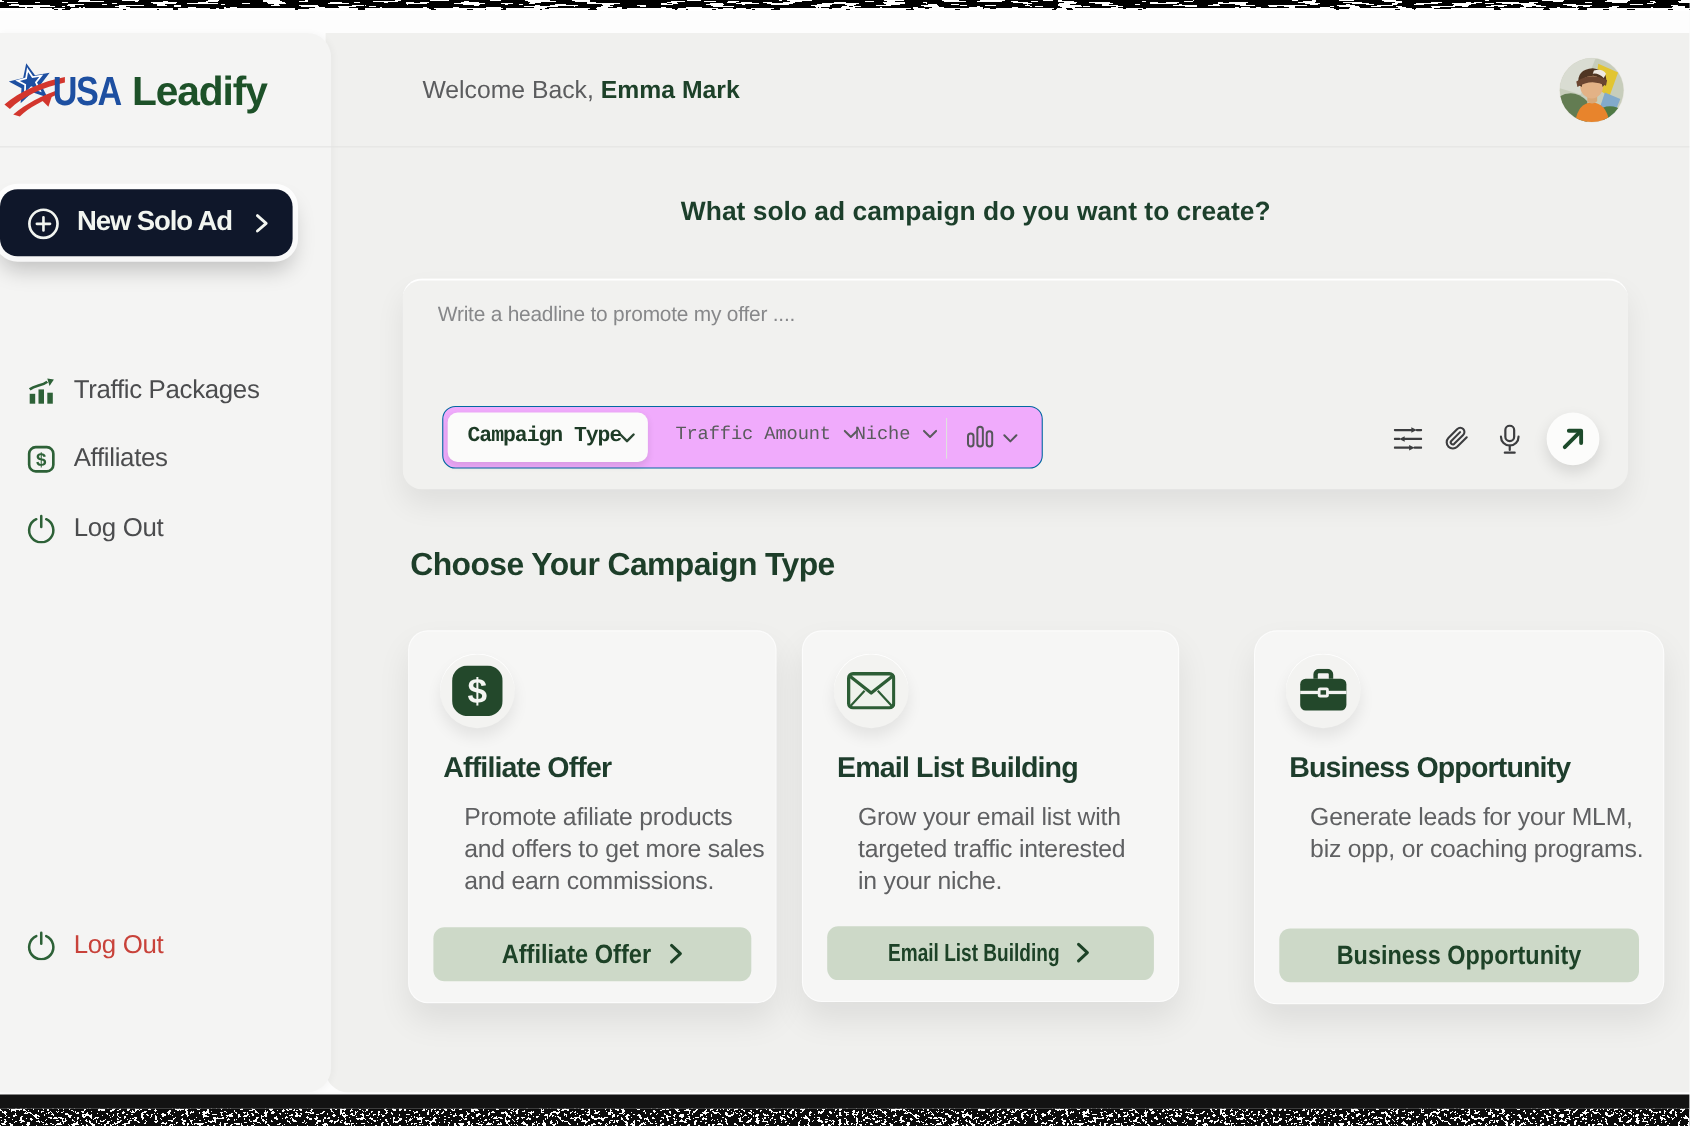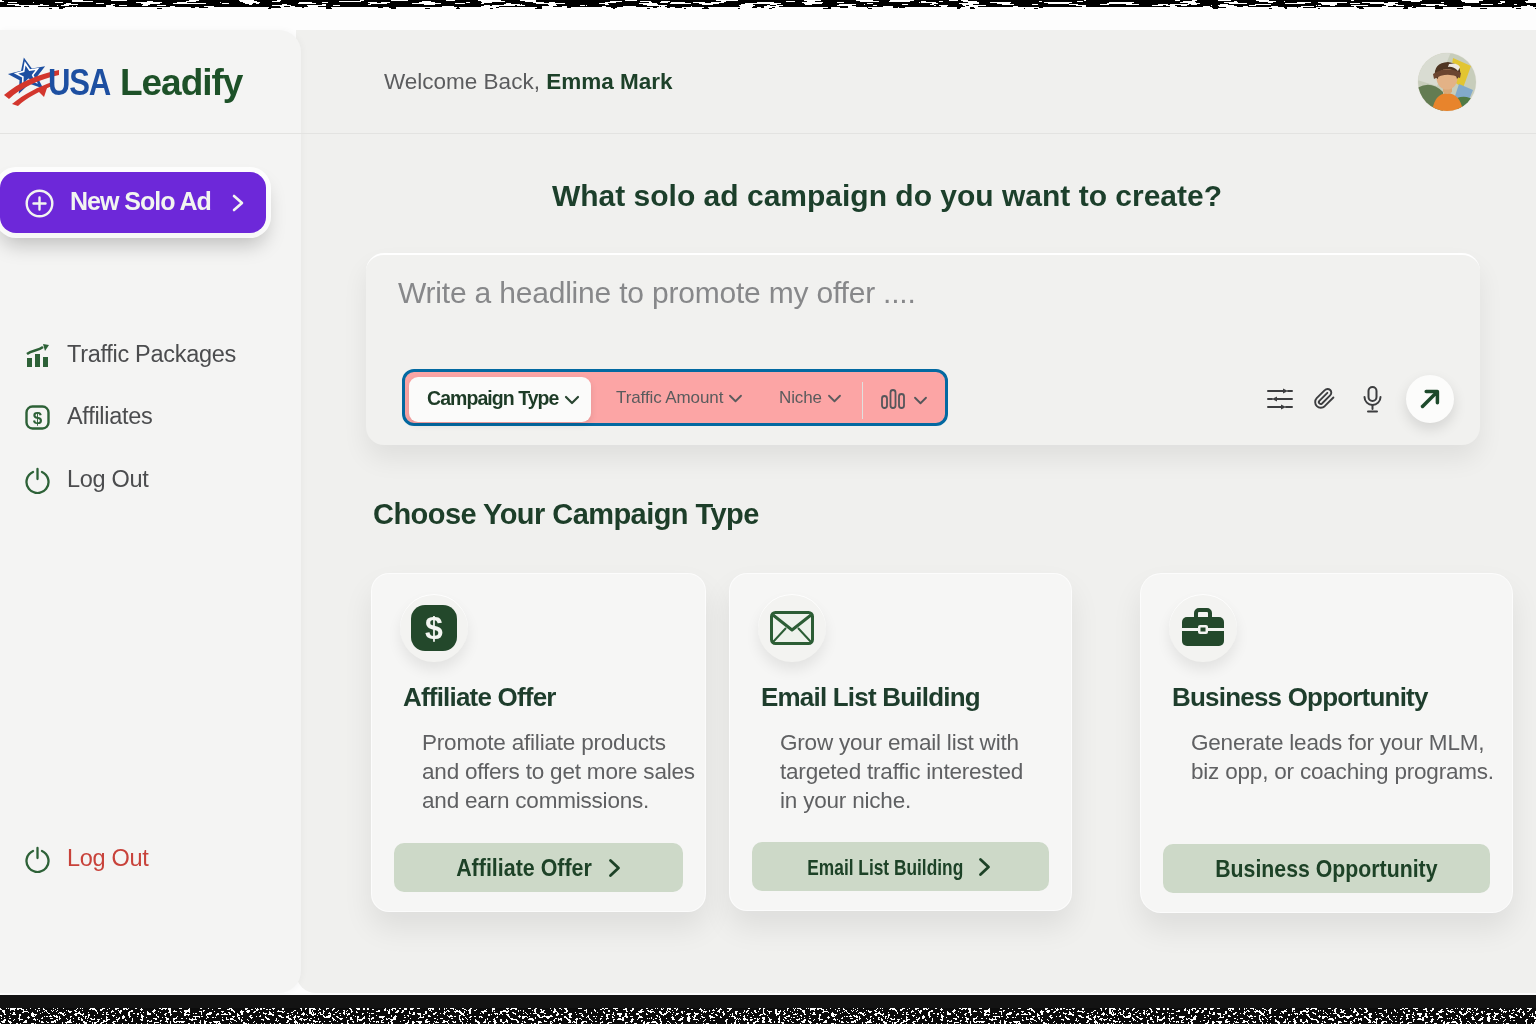--- a/index.html
+++ b/index.html
@@ -19,44 +19,44 @@
   #sidebar { left:0; top:30px; width:301px; height:963px; background:#f4f4f3;
      border-radius:0 22px 22px 0; box-shadow:2px 0 6px rgba(0,0,0,0.03); }
   #hline { left:0; top:133px; width:1536px; height:1px; background:#e3e3e1; }
 
   
   #logo { left:2px; top:55px; }
   #logotext { left:48px; top:62px; font-size:37px; font-weight:bold; letter-spacing:-1px; white-space:nowrap; }
   #logotext .usa { color:#1d4fa1; display:inline-block; transform:scaleX(0.84); transform-origin:left center; letter-spacing:-1.5px; margin-right:-11px; }
   #logotext .lead { color:#1d5128; }
 
-  #newsolo { left:0; top:172px; width:266px; height:61px; background:#6d28d9;
+  #newsolo { left:0; top:172px; width:266px; height:61px; background:#0f172a;
      border-radius:16px; box-shadow:0 0 0 5px rgba(255,255,255,0.85), 0 12px 20px rgba(0,0,0,0.22);
      color:#f2f5f0; }
   #newsolo .txt { position:absolute; left:70px; top:15px; font-size:25px; font-weight:bold; letter-spacing:-1px; }
 
   .menuitem { left:0; width:301px; height:30px; }
   .menuitem .label { position:absolute; left:67px; top:-1px; font-size:23.5px; color:#4b4c4e; letter-spacing:-0.3px; }
   .menuitem svg { position:absolute; left:24px; top:0; }
 
   
   #welcome { left:384px; top:69px; font-size:22.5px; color:#5b5c5e; }
   #welcome b { color:#1d4129; }
   #avatar { left:1417px; top:52px; width:60px; height:60px; }
 
   
   #heading { left:887px; top:179px; transform:translateX(-50%); white-space:nowrap;
-     font-size:30px; font-weight:bold; color:#1c3f2b; }
+     font-size:24px; font-weight:bold; color:#1c3f2b; }
 
   #inputcard { left:366px; top:253px; width:1114px; height:192px; background:#f1f1ef;
      border-radius:18px; border-top:2px solid rgba(255,255,255,0.95);
      box-shadow:0 14px 26px rgba(0,0,0,0.07); }
-  #placeholder { left:32px; top:21px; font-size:30px; color:#87888a; letter-spacing:-0.2px; }
-  #ctrlgroup { left:36px; top:114px; width:546px; height:57px; background:#fca5a5;
-     border:3px solid #0369a1; border-radius:12px; }
+  #placeholder { left:32px; top:21px; font-size:19px; color:#87888a; letter-spacing:-0.2px; }
+  #ctrlgroup { left:36px; top:114px; width:546px; height:57px; background:#f0abfc;
+     border:1px solid #0369a1; border-radius:12px;font-family:Liberation Mono, monospace; }
   #pill { left:4px; top:5px; width:182px; height:45px; background:#fbfbfa; border-radius:9px;
      box-shadow:0 3px 7px rgba(0,0,0,0.10); }
   #pill .t { position:absolute; left:18px; top:10px; font-size:19.5px; font-weight:bold; letter-spacing:-0.95px; color:#1d3b26; }
   .ddlabel { font-size:17px; color:#5a5b5d; letter-spacing:-0.1px; }
   #dd1 { left:211px; top:16px; }
   #dd2 { left:374px; top:16px; }
   #vdiv { left:457px; top:10px; width:1px; height:37px; background:#e0e0de; }
   .chev { display:inline-block; vertical-align:middle; }
 
   #sendbtn { left:1040px; top:120px; width:48px; height:48px; border-radius:50%;

